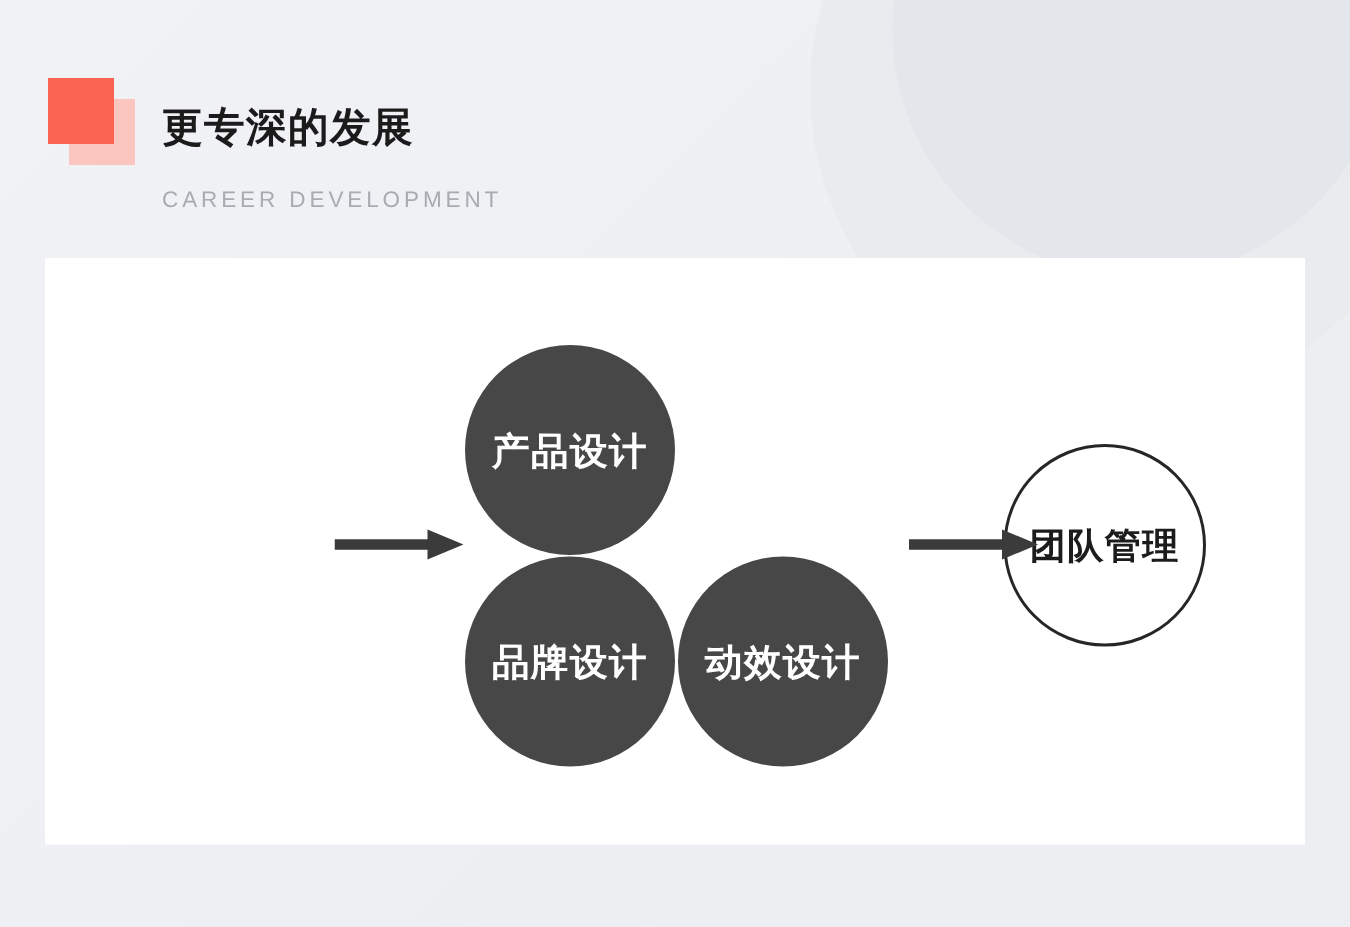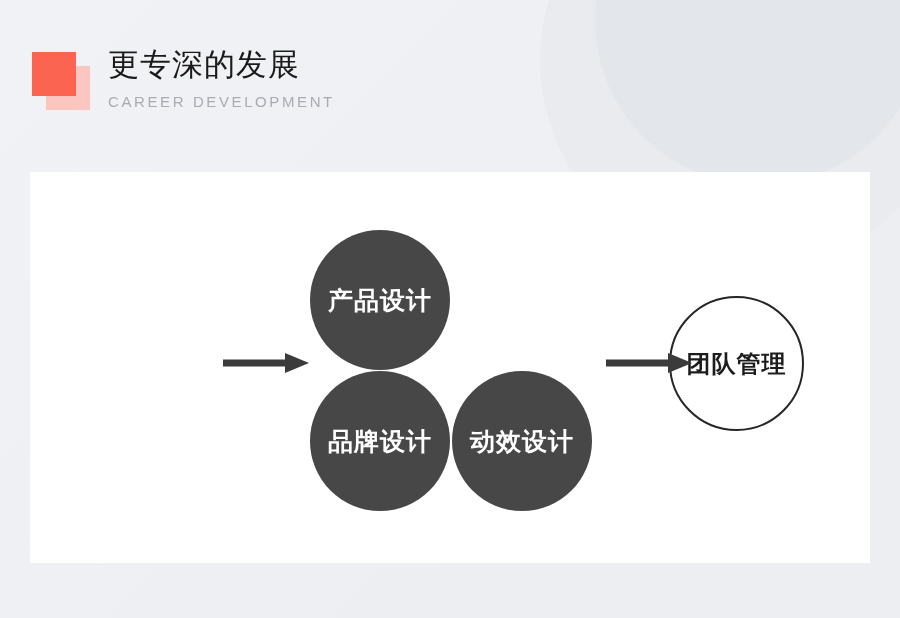--- a/index.html
+++ b/index.html
@@ -50,29 +50,30 @@
     position:absolute;
     left:0; top:0;
     width:44px; height:44px;
     background:#fa6450;
   }
   .header-text{
     position:absolute;
     left:108px; top:44px;
   }
   .title-cn{
-    font-size:31px;
-    font-weight:normal;
+    font-size:27px;
+    font-weight:bold;
     color:#1b1b1b;
     letter-spacing:1px;
     line-height:42px;
     white-space:nowrap;
+    margin-top:20px;
   }
   .title-en{
-    margin-top:6px;
+    margin-top:18px;
     font-size:15px;
     color:#a8abb2;
     letter-spacing:2.6px;
     line-height:20px;
     white-space:nowrap;
   }
 
   
   .card{
     position:absolute;

